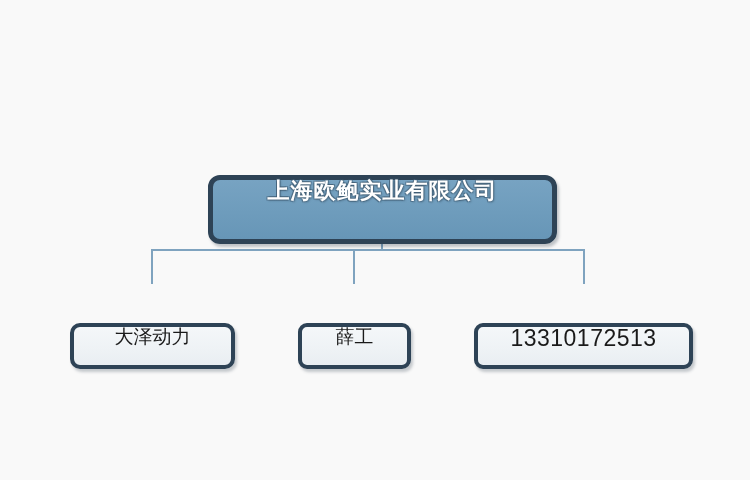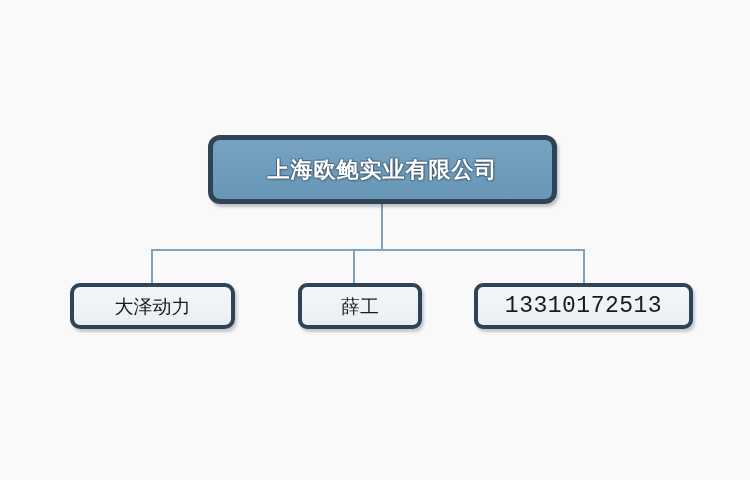--- a/index.html
+++ b/index.html
@@ -55,26 +55,27 @@
     top: 249px;
     width: 2px;
     height: 35px;
   }
 
   
   .node {
     position: absolute;
     box-sizing: border-box;
     display: flex;
-    align-items: center;
+    align-items: flex-start;
     justify-content: center;
     text-align: center;
     border-style: solid;
     border-color: #2e4356;
     background-clip: padding-box;
+    margin-top: 40px;
   }
 
   .node-root {
     left: 208px;
     top: 135px;
     width: 349px;
     height: 69px;
     border-width: 5px;
     border-radius: 12px;
     background: linear-gradient(180deg, #77a3c2 0%, #6e9cbc 55%, #6796b7 100%);
@@ -102,25 +103,25 @@
     box-shadow: 2px 3px 3px rgba(40, 55, 70, 0.25);
   }
   .node-child .node-label {
     color: #1a1a1a;
     font-size: 19px;
     font-weight: normal;
     line-height: 1;
   }
 
   .node-child-1 { left: 70px;  width: 165px; border-radius: 10px; }
-  .node-child-2 { left: 298px; width: 124px; }
+  .node-child-2 { left: 298px; width: 113px; }
   .node-child-3 { left: 474px; width: 219px; }
 
   .node-child-3 .node-label {
-    font-family: Liberation Mono, monospace;
+    font-family: Liberation Sans, sans-serif;
     font-size: 23px;
     letter-spacing: 0.5px;
   }
 </style>
 </head>
 <body>
 
 <div id="org-chart">
 
   <div class="connector conn-v-root"></div>

